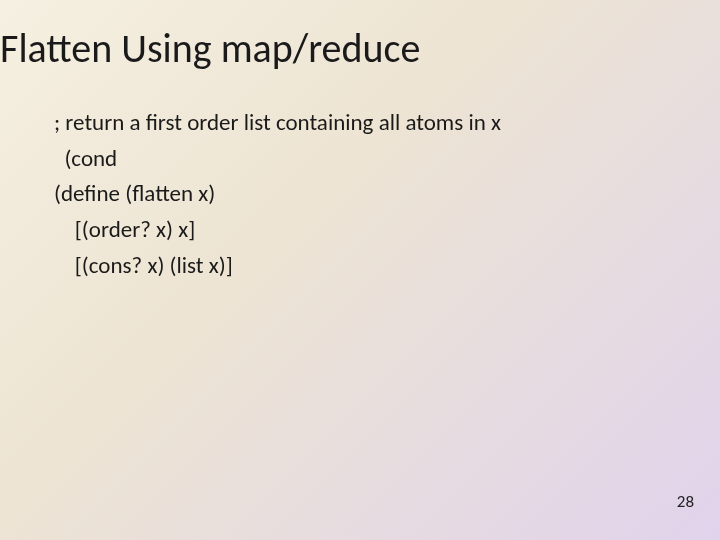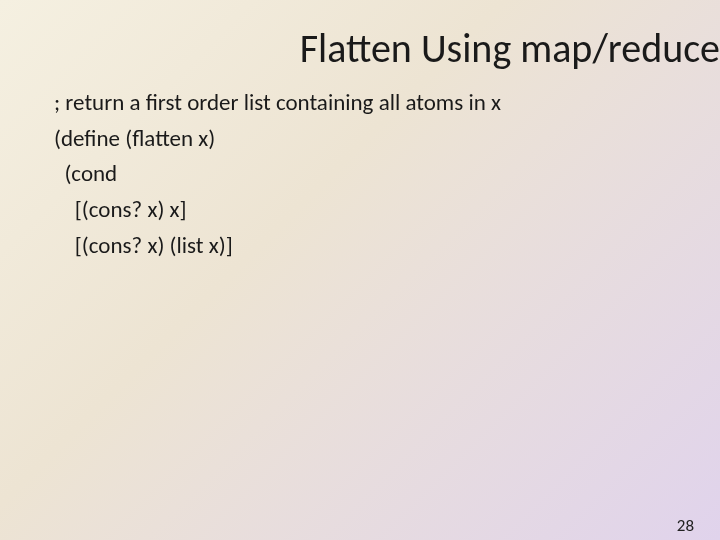--- a/index.html
+++ b/index.html
@@ -8,50 +8,50 @@
     width: 720px;
     height: 540px;
     overflow: hidden;
   }
   body {
     background: linear-gradient(135deg, #f5f0e1 0%, #ede4d3 40%, #e0d3ec 100%);
     font-family: Calibri, "Segoe UI", Arial, sans-serif;
     position: relative;
   }
   .title {
-    text-align: right;
+    text-align: left;
     font-size: 40px;
     color: #1a1a1a;
     padding-top: 24px;
     font-weight: 400;
   }
   .content {
-    margin-top: 12px;
+    margin-top: 32px;
     margin-left: 54px;
     font-size: 23px;
     color: #1a1a1a;
     line-height: 1.55;
   }
   .content .line {
     white-space: pre;
   }
   .pagenum {
     position: absolute;
     right: 26px;
-    bottom: 4px;
+    bottom: 28px;
     font-size: 17px;
     color: #222;
   }
 </style>
 </head>
 <body>
 
 <div class="title">Flatten Using map/reduce</div>
 
 <div class="content">
   <div class="line">; return a first order list containing all atoms in x</div>
+  <div class="line">  (cond</div>
   <div class="line">(define (flatten x)</div>
-  <div class="line">  (cond</div>
-  <div class="line">    [(cons? x) x]</div>
+  <div class="line">    [(order? x) x]</div>
   <div class="line">    [(cons? x) (list x)]</div>
 </div>
 
 <div class="pagenum">28</div>
 
 </body></html>

